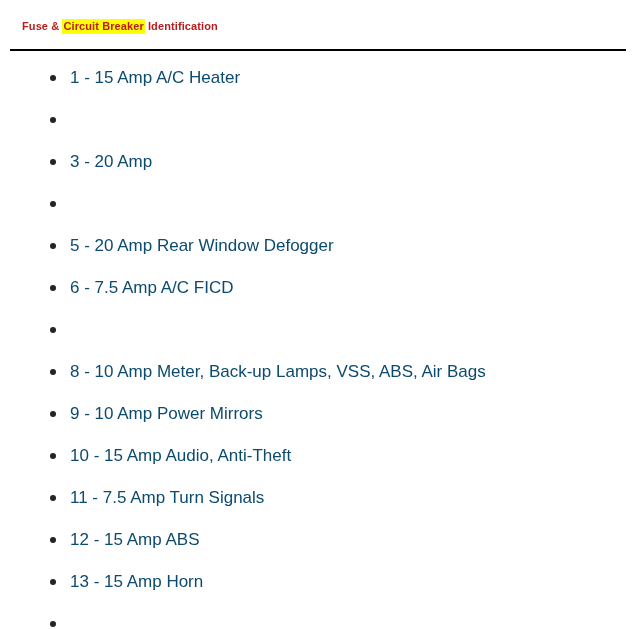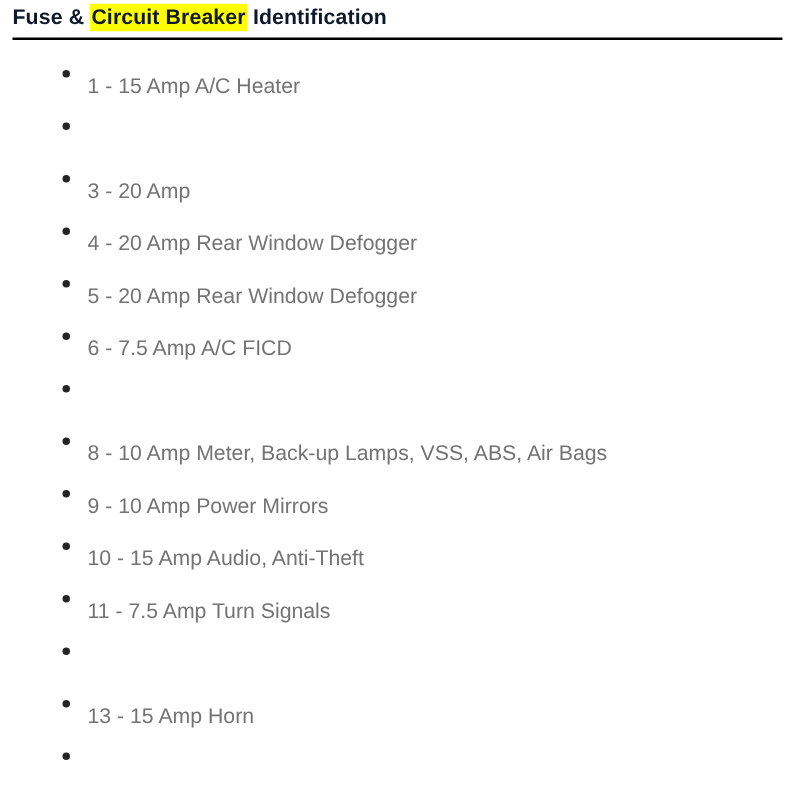--- a/index.html
+++ b/index.html
@@ -20,27 +20,27 @@
     width: 636px;
     height: 629px;
     box-sizing: border-box;
   }
 
   
   .heading-block {
     padding: 3px 10px 0 10px;
   }
   .heading {
-    font-size: 17px;
+    font-size: 11px;
     font-weight: bold;
     line-height: 22px;
     letter-spacing: 0.1px;
     white-space: nowrap;
-    color: #0f172a;
-    margin: 0;
+    color: #b91c1c;
+    margin: 12px;
   }
   .hl {
     background-color: #ffff00;
     padding: 1px 1px 2px 1px;
   }
   .rule {
     margin: 5px 10px 0 10px;
     height: 0;
     border: none;
     border-top: 2px solid #000000;
@@ -50,26 +50,26 @@
   .fuse-list {
     list-style: none;
     margin: 0;
     padding: 0;
     padding-top: 16px;
   }
   .fuse-item {
     position: relative;
     font-size: 17px;
     line-height: 22px;
-    color: #737373;
+    color: #0c4a6e;
     height: 42px;
     padding-left: 70px;
     white-space: nowrap;
     display: flex;
-    align-items: center;
+    align-items: flex-start;
   }
   .bullet {
     position: absolute;
     left: 50px;
     top: 8px;
     width: 6px;
     height: 6px;
     border-radius: 50%;
     background: #242424;
   }
@@ -95,21 +95,20 @@
     </li>
     <li class="fuse-item">
       <span class="bullet"></span>
     </li>
     <li class="fuse-item">
       <span class="bullet"></span>
       <span class="fuse-text">3 - 20 Amp</span>
     </li>
     <li class="fuse-item">
       <span class="bullet"></span>
-      <span class="fuse-text">4 - 20 Amp Rear Window Defogger</span>
     </li>
     <li class="fuse-item">
       <span class="bullet"></span>
       <span class="fuse-text">5 - 20 Amp Rear Window Defogger</span>
     </li>
     <li class="fuse-item">
       <span class="bullet"></span>
       <span class="fuse-text">6 - 7.5 Amp A/C FICD</span>
     </li>
     <li class="fuse-item">
@@ -126,20 +125,21 @@
     <li class="fuse-item">
       <span class="bullet"></span>
       <span class="fuse-text">10 - 15 Amp Audio, Anti-Theft</span>
     </li>
     <li class="fuse-item">
       <span class="bullet"></span>
       <span class="fuse-text">11 - 7.5 Amp Turn Signals</span>
     </li>
     <li class="fuse-item">
       <span class="bullet"></span>
+      <span class="fuse-text">12 - 15 Amp ABS</span>
     </li>
     <li class="fuse-item">
       <span class="bullet"></span>
       <span class="fuse-text">13 - 15 Amp Horn</span>
     </li>
     <li class="fuse-item">
       <span class="bullet"></span>
     </li>
   </ul>
 

